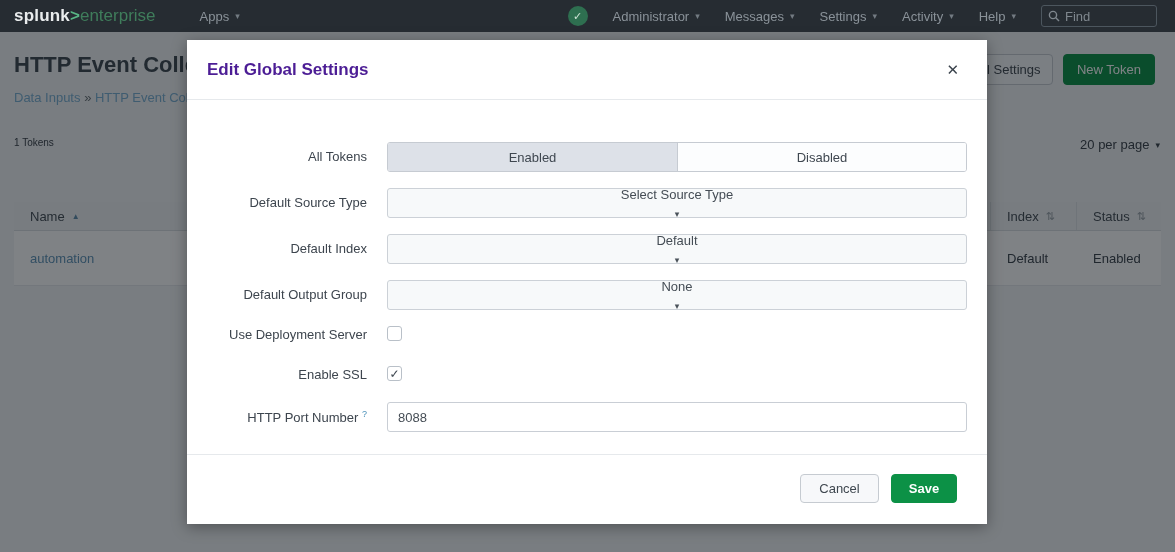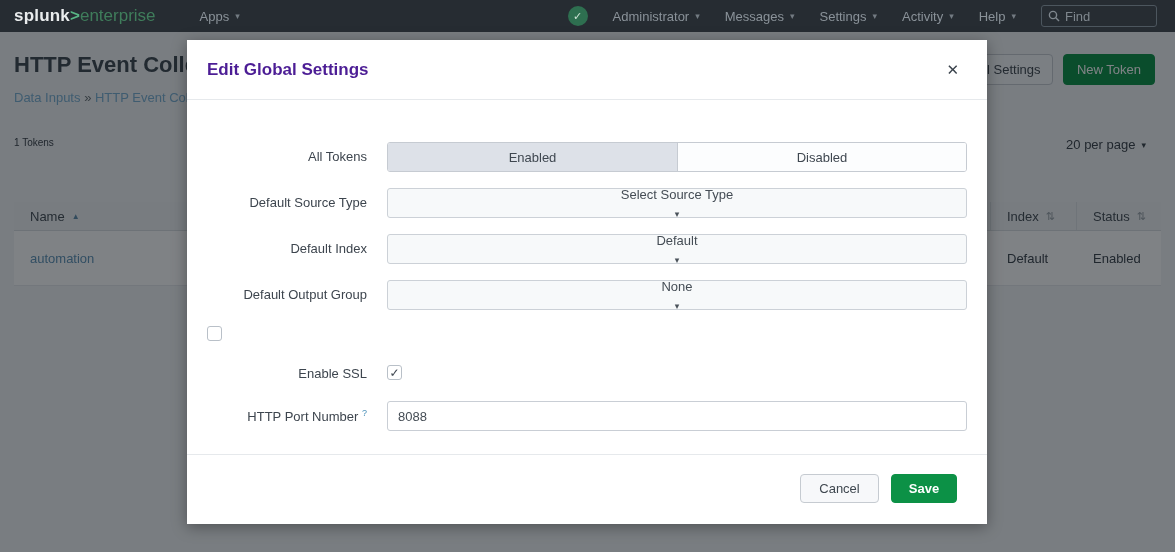--- a/index.html
+++ b/index.html
@@ -30,21 +30,21 @@
   .page-title { position:absolute; top:20px; left:14px; font-size:22px; font-weight:bold; color:#3e4750; }
   .breadcrumb { position:absolute; top:58px; left:14px; font-size:13px; color:#6a7177; }
   .breadcrumb .bc-link { color:#7ab0d4; cursor:pointer; }
   .btn { display:flex; align-items:center; justify-content:center; font-size:13px;
     border-radius:4px; cursor:pointer; white-space:nowrap; }
   .btn-default { background:#f7f8fa; border:1px solid #c6cbd1; color:#3f474f; }
   .btn-green { background:#0c9146; border:1px solid #0c9146; color:#ffffff; }
   .gs-btn { position:absolute; top:22px; left:940px; width:113px; height:31px; }
   .nt-btn { position:absolute; top:22px; left:1063px; width:92px; height:31px; }
   .token-count { position:absolute; top:105px; left:14px; font-size:10px; color:#3a4149; }
-  .per-page { position:absolute; top:105px; right:29px; font-size:13px; color:#3a4149;
+  .per-page { position:absolute; top:105px; right:15px; font-size:13px; color:#3a4149;
     display:flex; align-items:center; gap:6px; cursor:pointer; }
   .per-page .caret { font-size:9px; color:#3a4149; }
 
   
   .table-card { position:absolute; top:170px; left:14px; width:1147px; background:#ffffff; }
   .t-head { display:flex; height:29px; background:#f0f3f5; border-bottom:1px solid #d9dee2; }
   .t-row { display:flex; height:55px; background:#ffffff; border-bottom:1px solid #e6e9ec; }
   .th { display:flex; align-items:center; gap:7px; padding:0 16px; font-size:13px; color:#434b53;
     cursor:pointer; border-right:1px solid #dde1e5; }
   .th:last-child { border-right:none; }
@@ -238,20 +238,21 @@
       <div class="f-label">Default Output Group</div>
       <div class="f-ctrl">
         <div class="select-btn">
           <span>None</span>
           <span class="caret">▾</span>
         </div>
       </div>
     </div>
 
     <div class="f-row cb1">
+      <div class="f-label">Use Deployment Server</div>
       <div class="f-ctrl">
         <div class="checkbox">
           <span></span>
         </div>
       </div>
     </div>
 
     <div class="f-row cb2">
       <div class="f-label">Enable SSL</div>
       <div class="f-ctrl">

